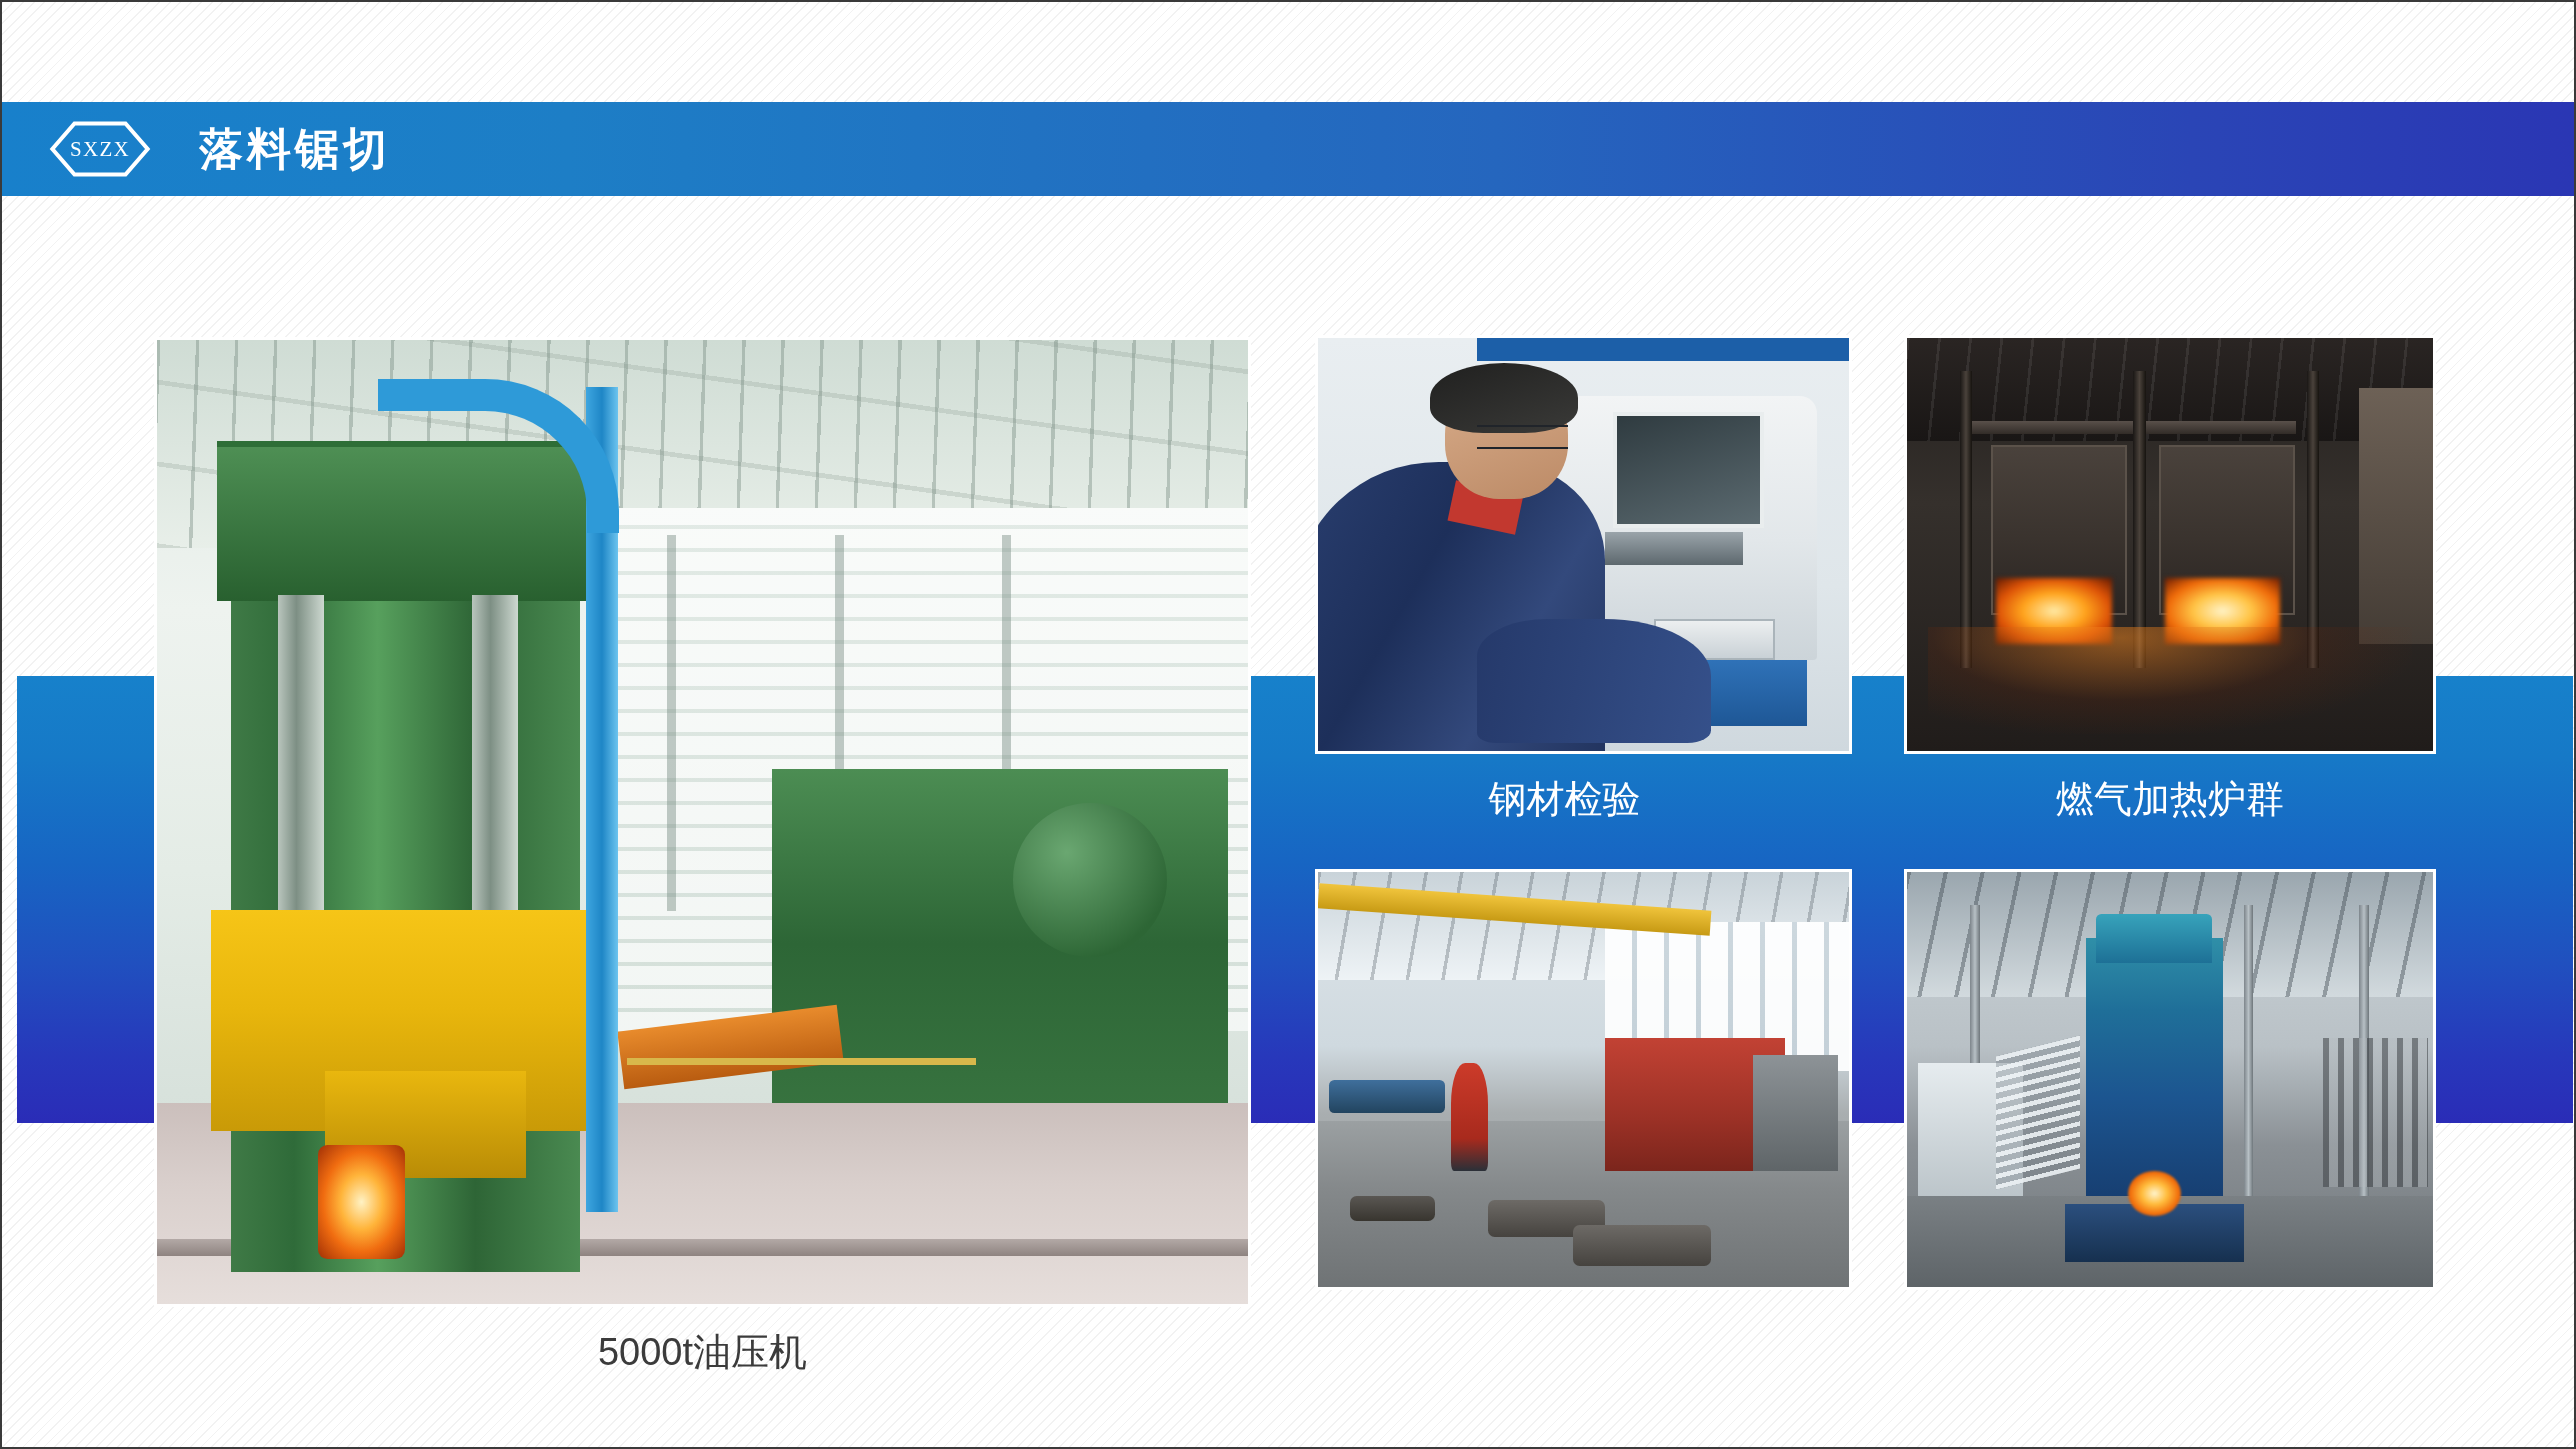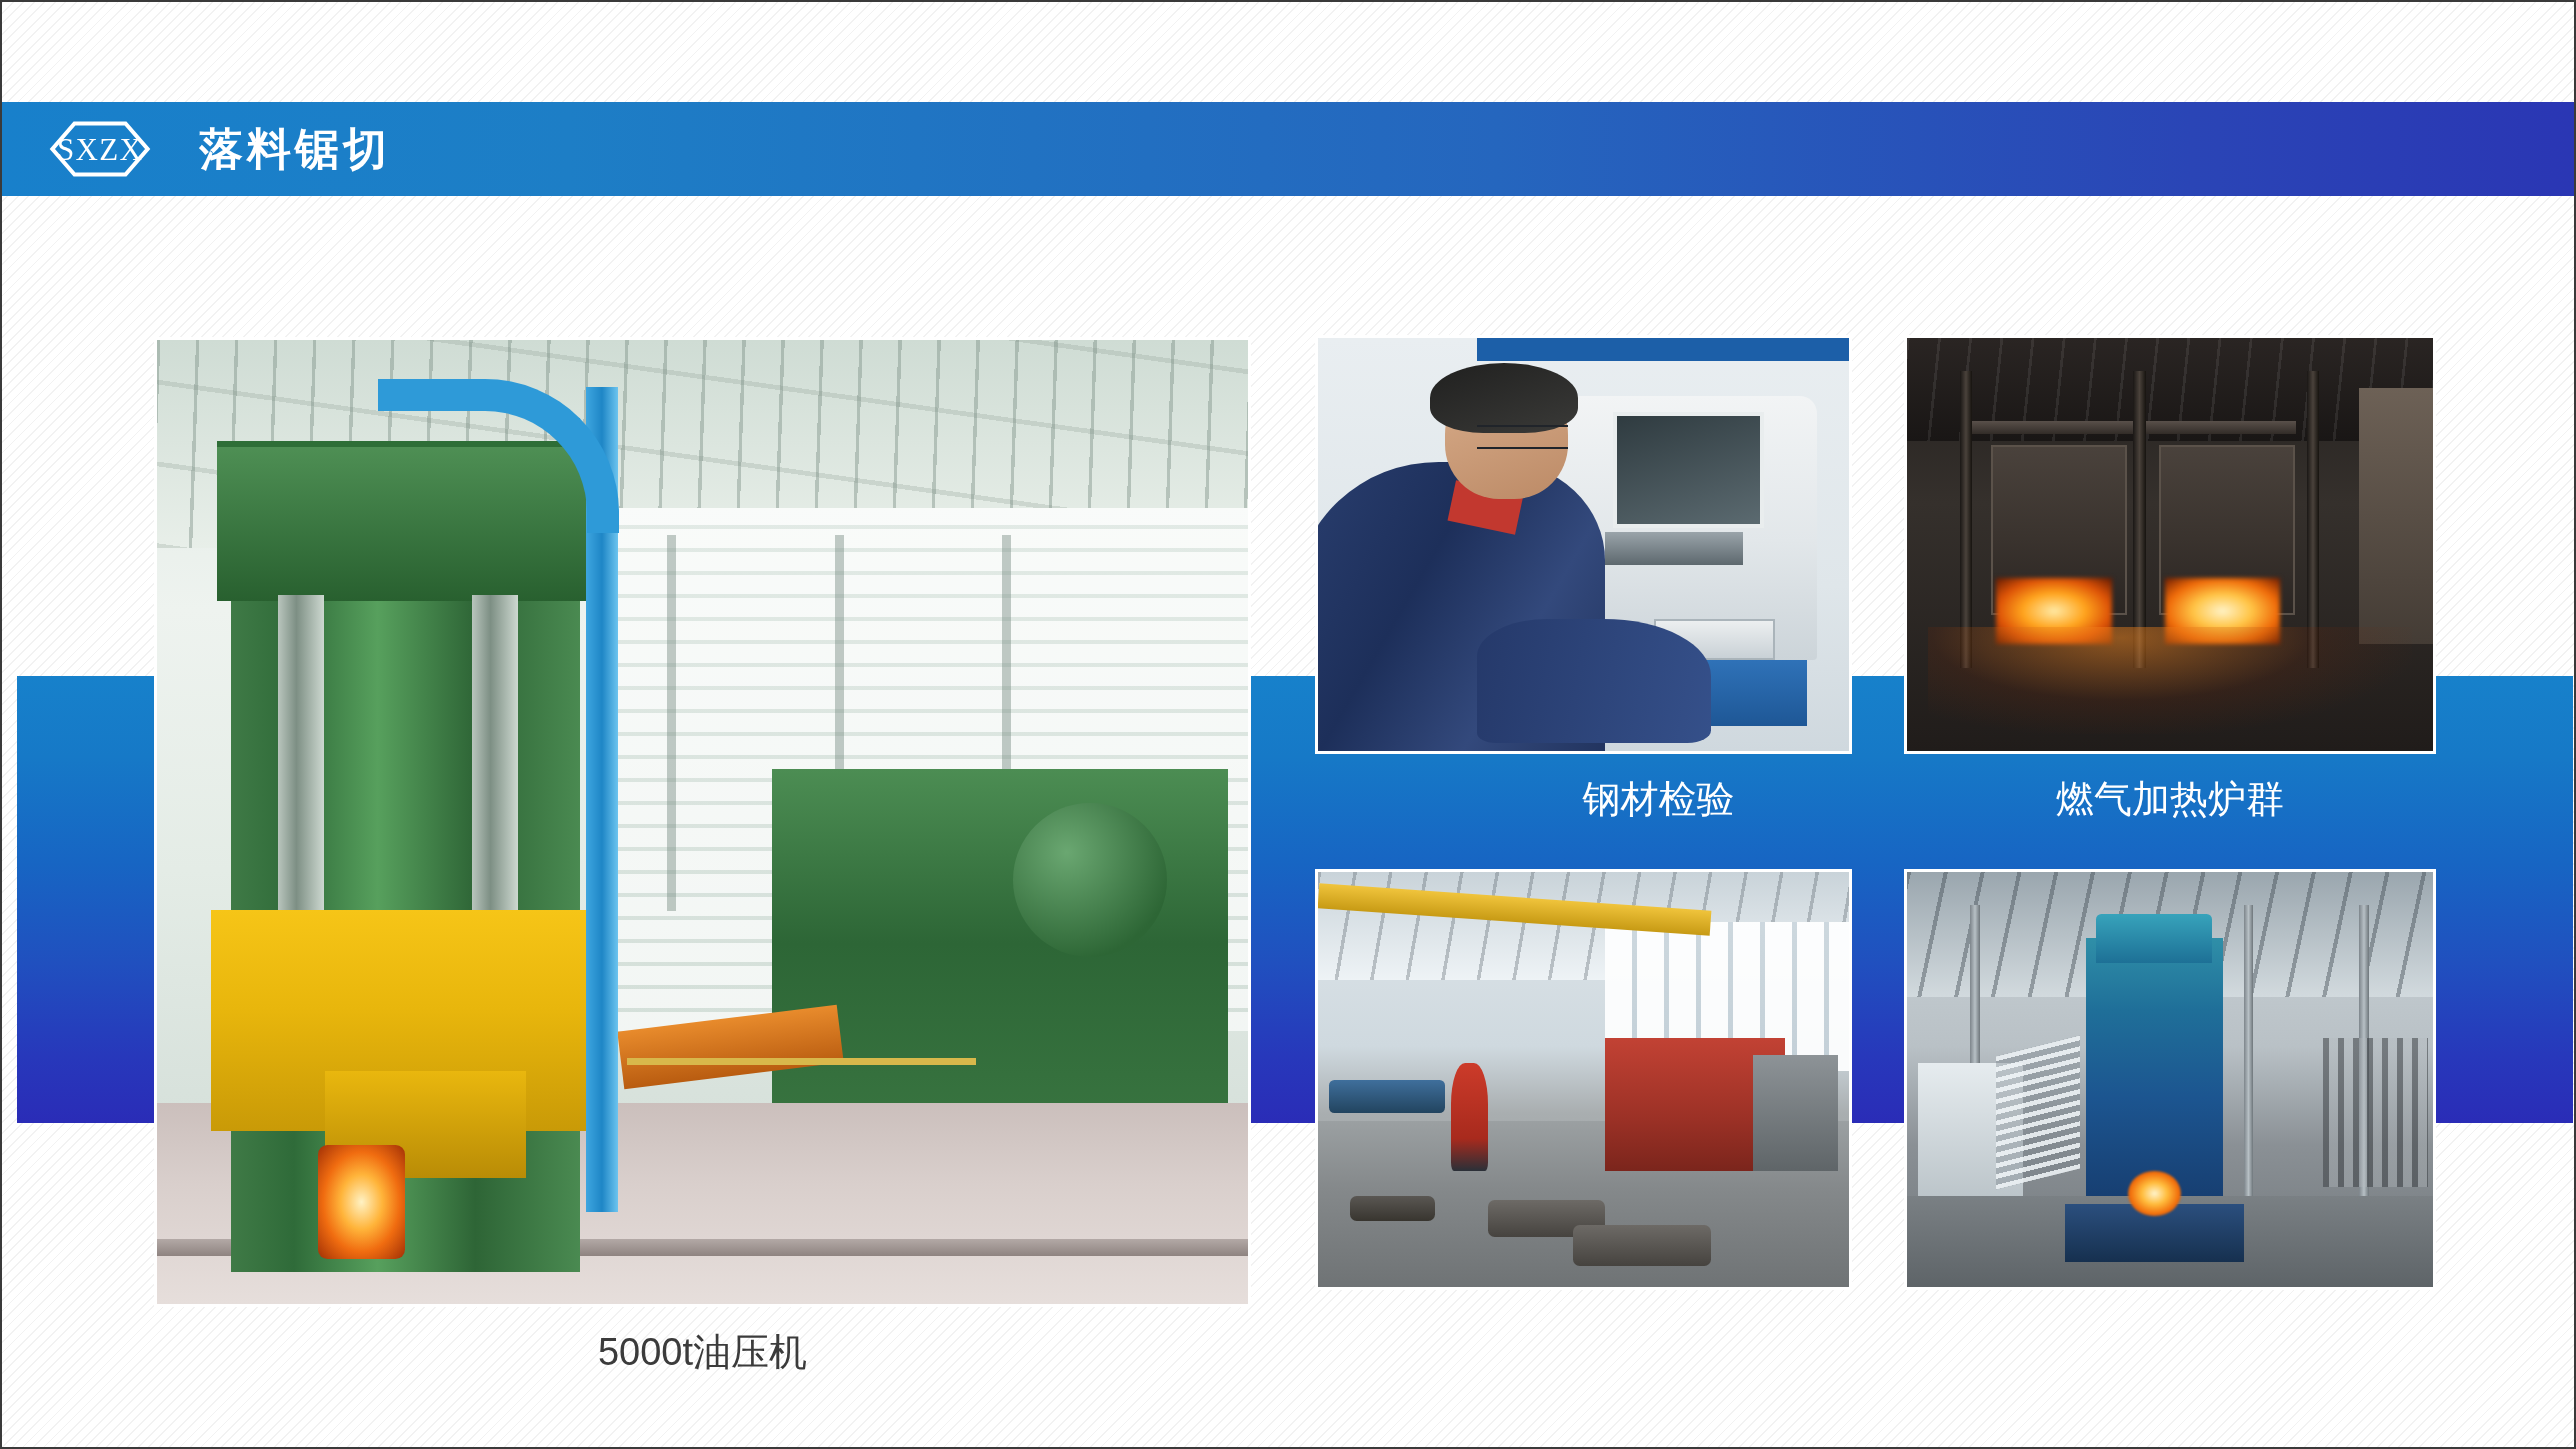--- a/index.html
+++ b/index.html
@@ -49,21 +49,21 @@
   #logo-badge svg { display: block; width: 102px; height: 58px; }
   #logo-text {
     position: absolute;
     left: 0; top: 0;
     width: 102px; height: 58px;
     display: flex;
     align-items: center;
     justify-content: center;
     color: #ffffff;
     font-family: "Liberation Serif", "DejaVu Serif", serif;
-    font-size: 31px;
+    font-size: 21px;
     letter-spacing: 1.3px;
     font-weight: 400;
     line-height: 1;
   }
 
   #header-title {
     margin-left: 48px;
     color: #ffffff;
     font-size: 44px;
     font-weight: bold;
@@ -110,21 +110,21 @@
     text-align: center;
     font-size: 38px;
     line-height: 1;
     white-space: nowrap;
     font-weight: 400;
   }
   .caption.dark  { color: #3b3b3b; }
   .caption.light { color: #ffffff; }
 
   #cap-main   { left: 152px;  top: 1331px; width: 1097px; }
-  #cap-steel  { left: 1388px; top: 778px; width: 537px; }
+  #cap-steel  { left: 1294px; top: 778px; width: 537px; }
   #cap-furn   { left: 1902px; top: 778px; width: 532px; }
   #cap-saw    { left: 1313px; top: 1316px; width: 537px; }
   #cap-hammer { left: 1902px; top: 1316px; width: 532px; }
 
   
   
   .mp-bg {
     position: absolute; inset: 0;
     background:
       linear-gradient(180deg, #dfe9e4 0%, #eef3ef 28%, #e4ece6 55%, #d8e2dc 78%, #cfd8d3 100%);

